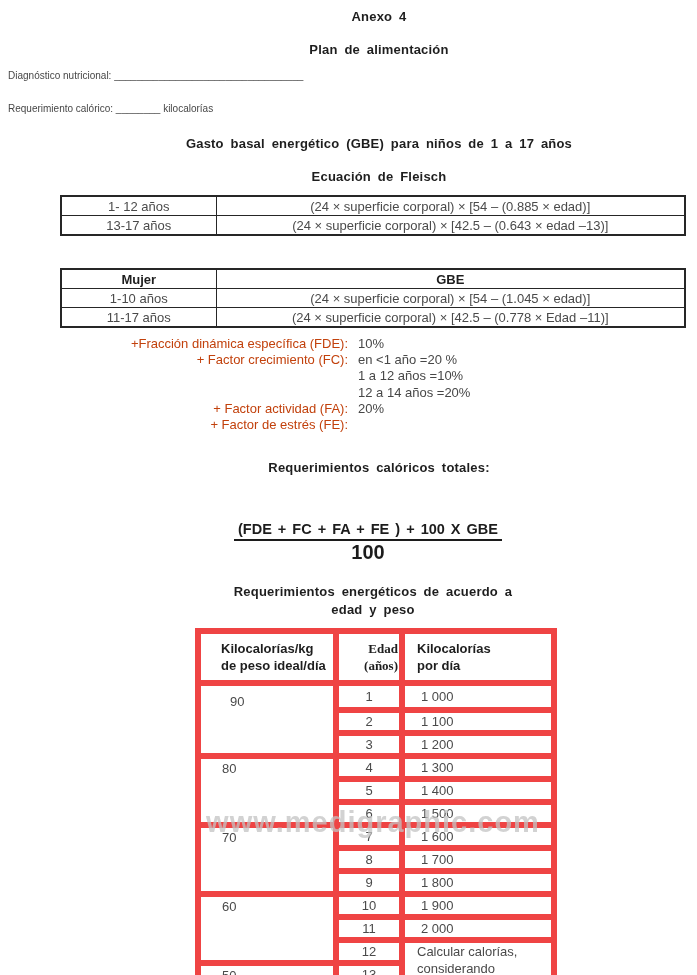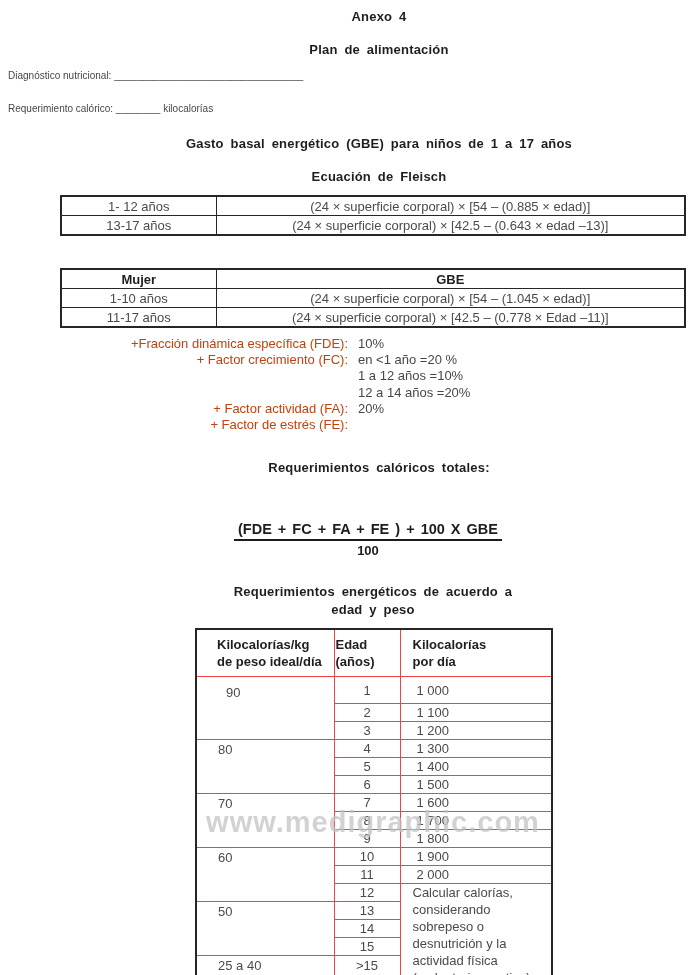--- a/index.html
+++ b/index.html
@@ -24,30 +24,30 @@
   
   .factors{left:0;top:336px;width:690px;}
   .factor-row{display:flex;line-height:16.2px;font-size:13px;}
   .factor-label{width:348px;text-align:right;color:#c2410c;}
   .factor-value{margin-left:10px;color:#474747;}
 
   
   .fraction{display:inline-block;text-align:center;}
   .fraction .num{display:inline-block;font-size:14.5px;font-weight:bold;color:#1c1c1c;
     border-bottom:2px solid #1c1c1c;padding:0 4px 2px 4px;word-spacing:2px;}
-  .fraction .den{font-size:13px;font-weight:bold;color:#1c1c1c;padding-top:1px;}
+  .fraction .den{font-size:20px;font-weight:bold;color:#1c1c1c;padding-top:1px;}
 
   
   table.energy{border-collapse:collapse;table-layout:fixed;width:356px;border:2px solid #262626;}
   table.energy col.e1{width:138px;} table.energy col.e2{width:66px;} table.energy col.e3{width:152px;}
-  table.energy th, table.energy td{border:1px solid #ef4444;font-size:13px;overflow:hidden;}
+  table.energy th, table.energy td{border:6px solid #ef4444;font-size:13px;overflow:hidden;}
   table.energy th{font-weight:bold;color:#1e1e1e;height:44px;line-height:17px;
     vertical-align:middle;text-align:left;}
   table.energy th.col1{padding-left:20px;}
-  table.energy th.col2{text-align:left;}
+  table.energy th.col2{text-align:right;font-family:Liberation Serif, serif;}
   table.energy th.col3{padding-left:12px;}
   table.energy td{color:#4a4a4a;vertical-align:middle;}
   table.energy td.grp{vertical-align:top;padding:2px 0 0 21px;text-align:left;}
   table.energy td.grp.first{padding-top:8px;padding-left:29px;}
   table.energy td.age{text-align:center;}
   table.energy td.kcal{padding-left:16px;text-align:left;margin-left:47px;}
   table.energy td.note{vertical-align:top;padding:1px 4px 0 12px;line-height:16.9px;text-align:left;}
   table.energy tr{height:16px;}
   table.energy tr.rh-first{height:27px;}
   table.energy tr.rh-last{height:40px;}

